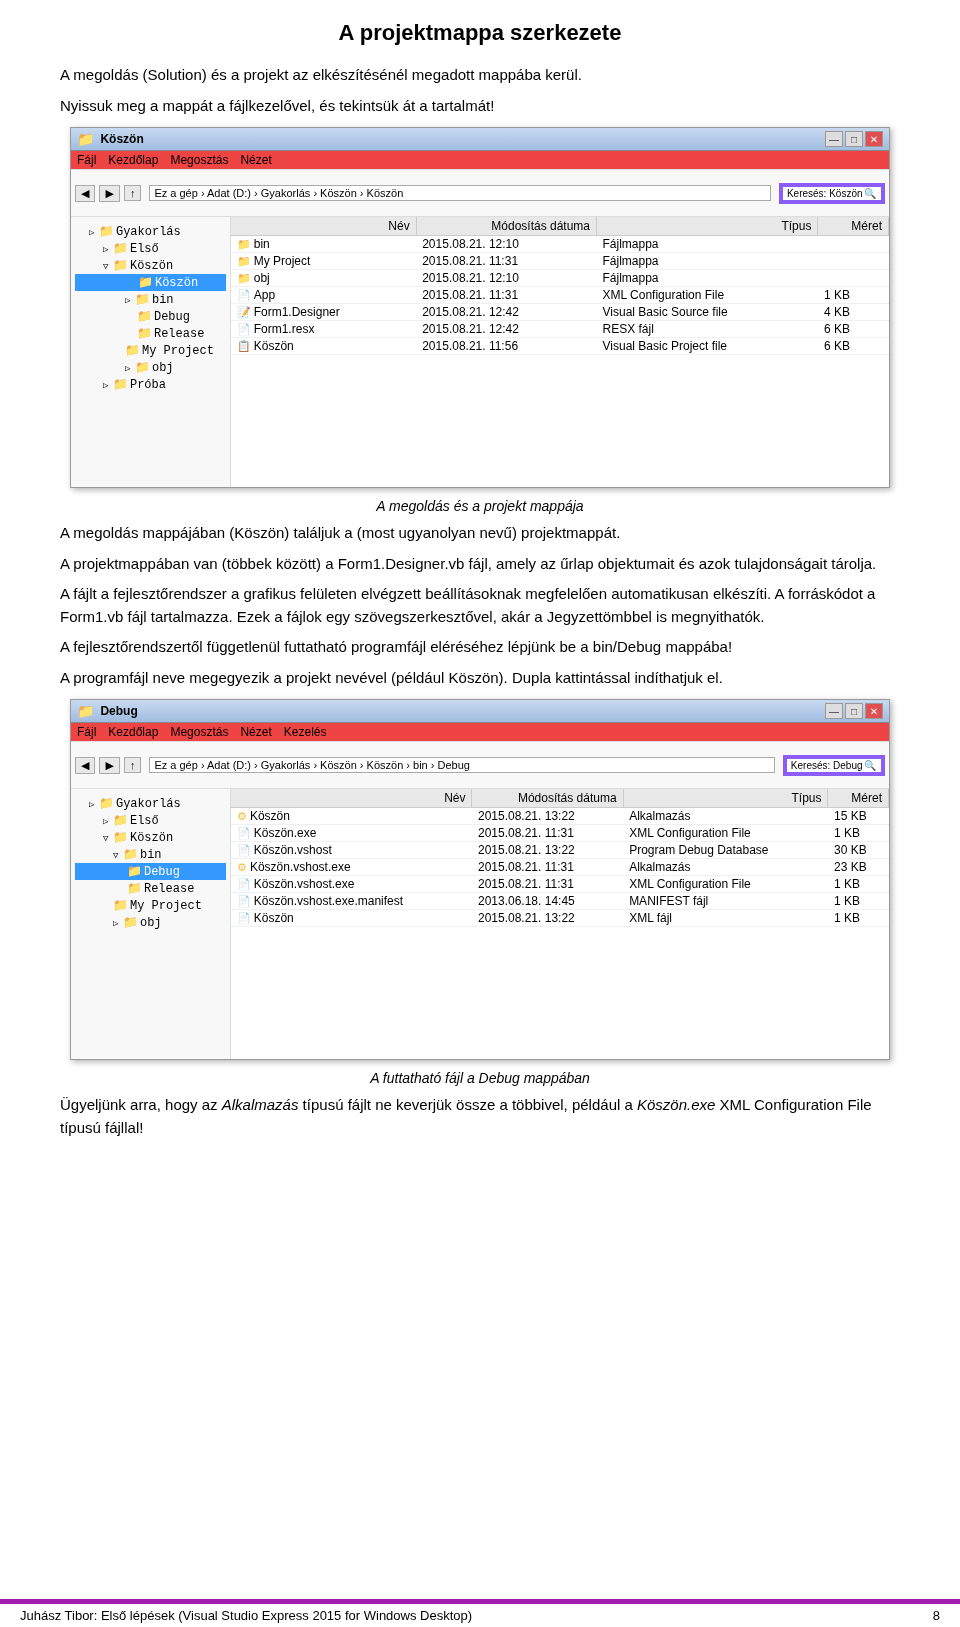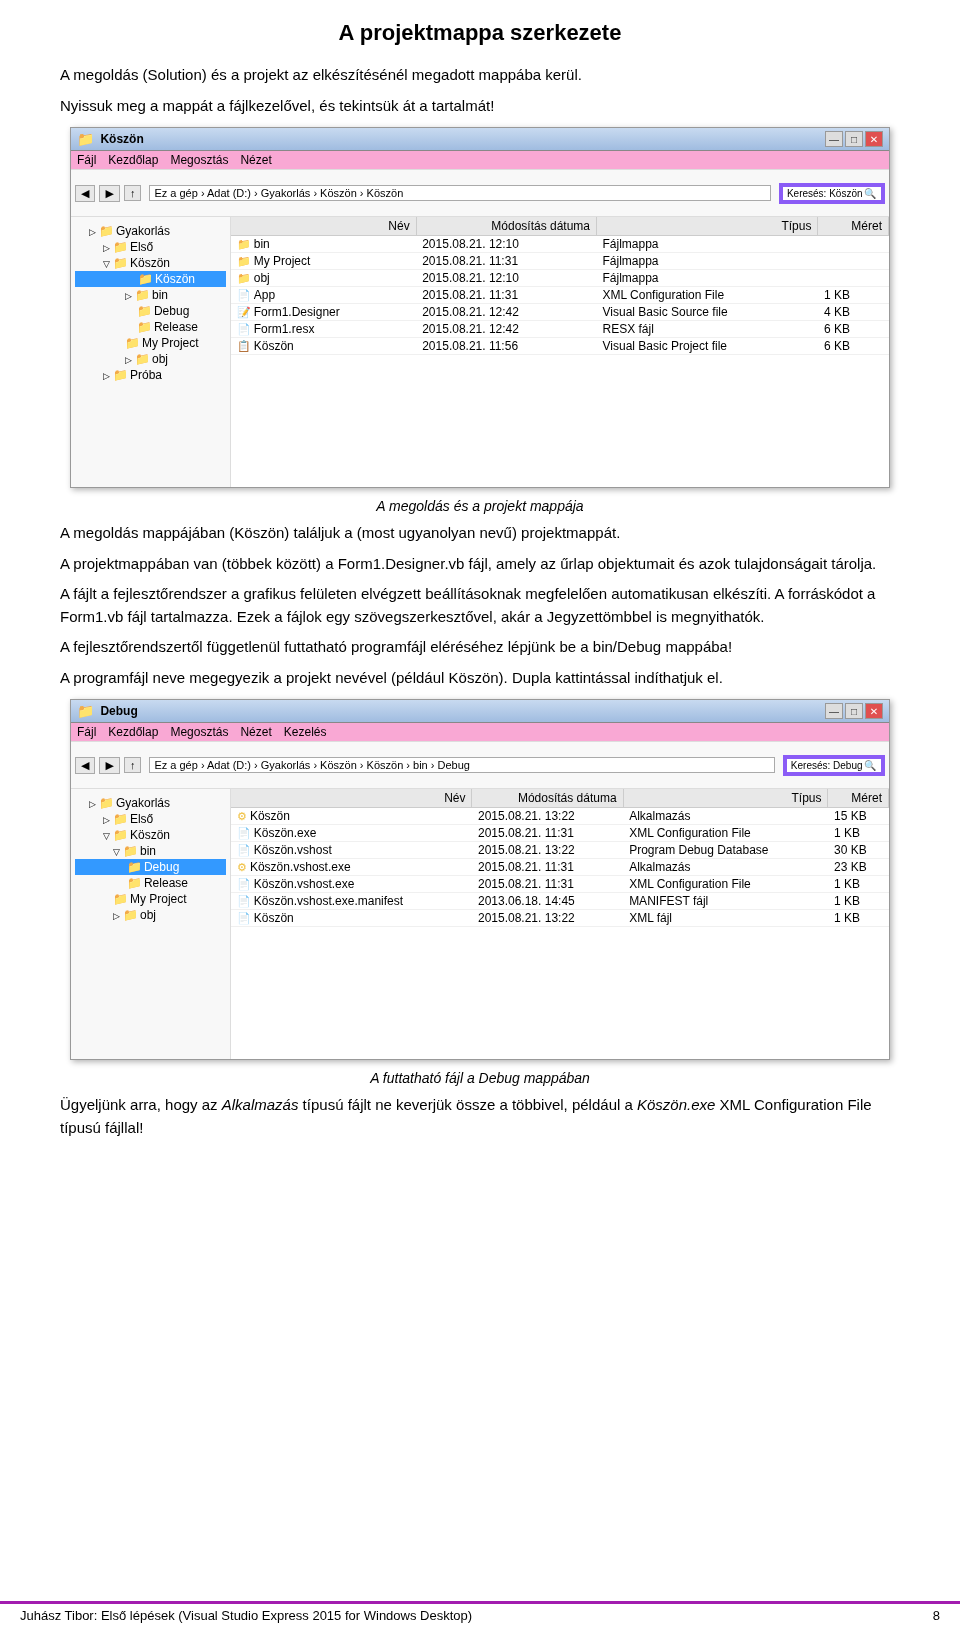--- a/index.html
+++ b/index.html
@@ -61,21 +61,21 @@
       border: 1px solid #999;
       font-size: 10px;
       display: flex;
       align-items: center;
       justify-content: center;
       cursor: pointer;
       color: #333;
     }
     .win-btn.close { background: #e05050; color: #fff; }
     .win-menubar {
-      background: #f9a8d4;
+      background: #ef4444;
       padding: 2px 6px;
       display: flex;
       gap: 12px;
       border-bottom: 1px solid #ddd;
       font-size: 12px;
     }
     .win-menu-item { cursor: pointer; }
     .win-toolbar {
       background: #f8f8f8;
       border-bottom: 1px solid #ddd;
@@ -117,20 +117,21 @@
       display: flex;
       height: 270px;
     }
     .win-sidebar {
       width: 160px;
       background: #f8f8f8;
       border-right: 1px solid #ddd;
       padding: 6px 4px;
       font-size: 12px;
       overflow-y: auto;
+      font-family: Liberation Mono, monospace;
     }
     .sidebar-tree-item {
       padding: 1px 0;
       cursor: pointer;
       white-space: nowrap;
       overflow: hidden;
       text-overflow: ellipsis;
     }
     .sidebar-tree-item.selected {
       background: #3399ff;
@@ -172,21 +173,21 @@
       font-size: 14px;
       margin: 8px 0;
       font-family: Arial, sans-serif;
     }
     .footer {
       position: fixed;
       bottom: 0;
       left: 0;
       width: 960px;
       background: #fff;
-      border-top: 3px solid #a21caf;
+      border-top: 5px solid #a21caf;
       padding: 4px 20px;
       font-size: 13px;
       display: flex;
       justify-content: space-between;
       font-family: Arial, sans-serif;
     }
   </style>
 </head>
 <body>
 

